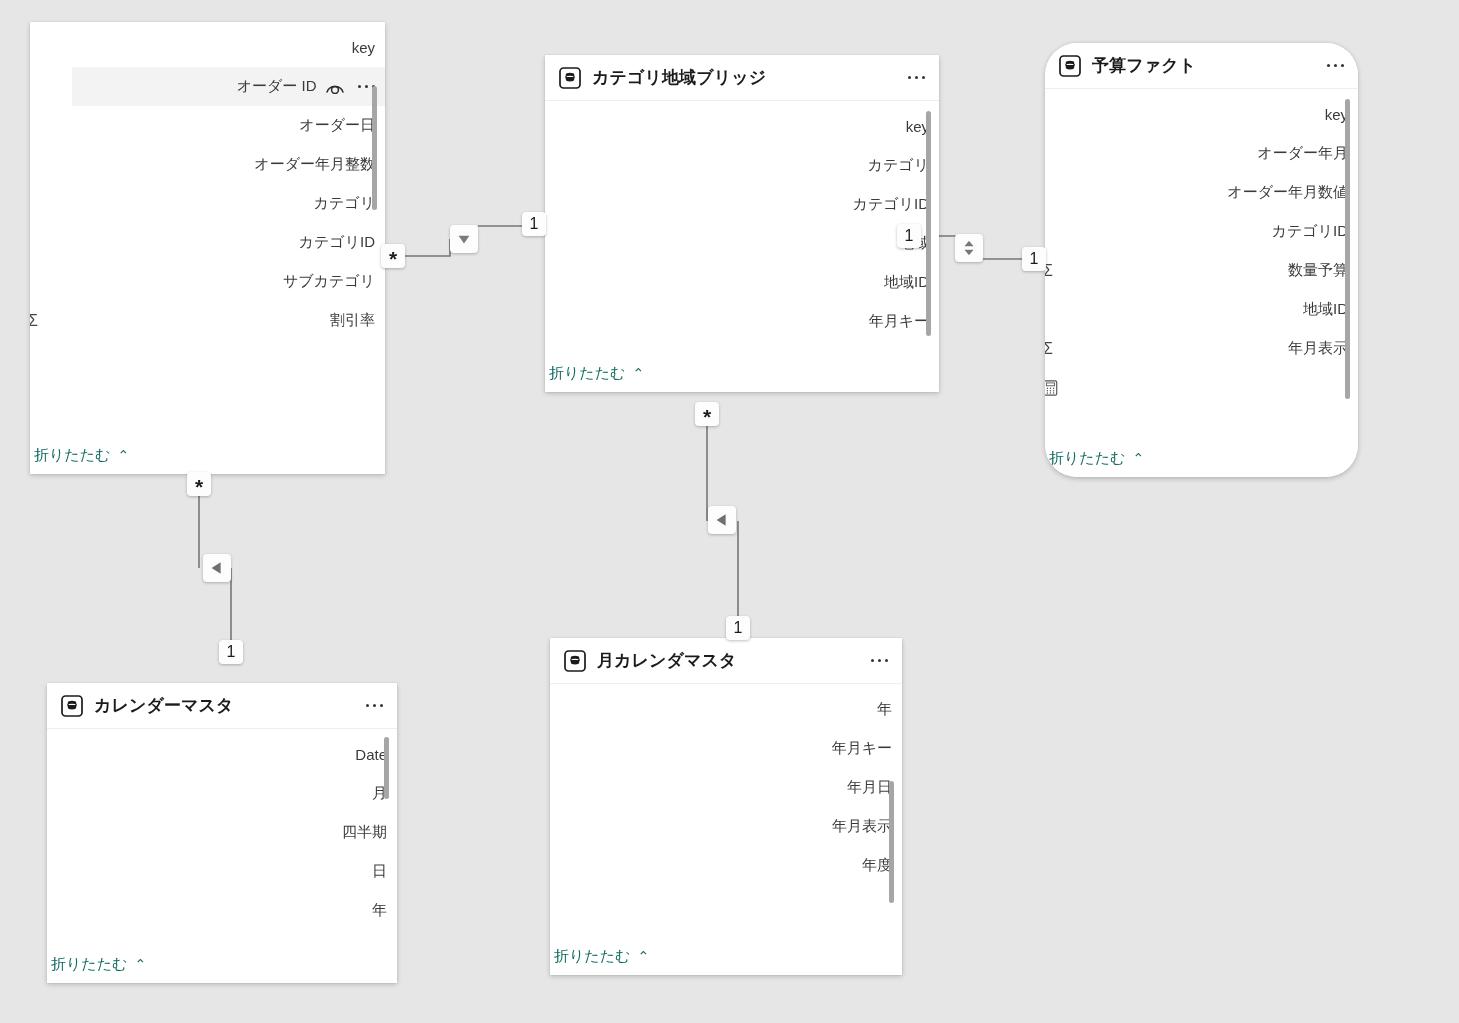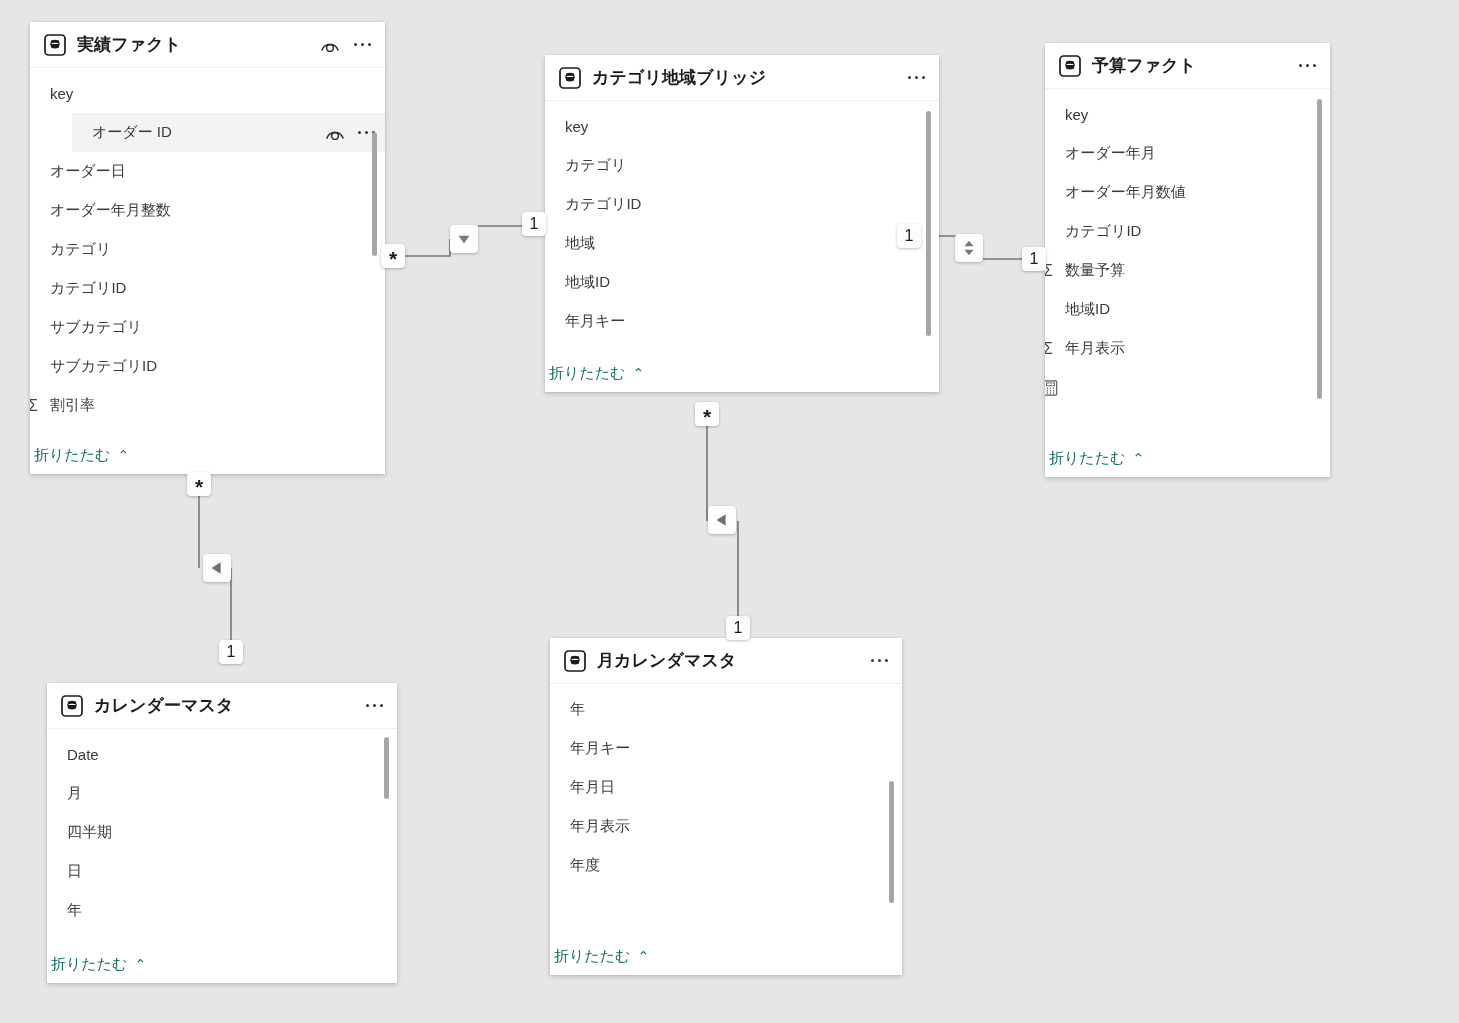--- a/index.html
+++ b/index.html
@@ -129,20 +129,21 @@
     align-items: center;
     justify-content: flex-start;
     font-size: 16px;
     color: #444444;
   }
   .field-icon.blank { width: 20px; }
 
   .field-label {
     flex: 1 1 auto;
     overflow: hidden;
+    text-align: right;
   }
 
   .row-actions {
     display: flex;
     align-items: center;
     gap: 13px;
     flex: 0 0 auto;
     margin-left: 8px;
   }
 
@@ -212,43 +213,20 @@
       <path d="M 199,474 L 199,568"></path>
       <path d="M 231,568 L 231,663"></path>
 
       <path d="M 707,404 L 707,521"></path>
       <path d="M 738,521 L 738,638"></path>
     </g>
   </svg>
 
   <div id="tables-layer">
       <div class="table-card" style="left: 30px; top: 22px; width: 355px; height: 452px;">
-        <div class="card-header">
-          <svg class="db-icon" viewBox="0 0 22 22">
-            <rect x="1" y="1" width="20" height="20" rx="3.5" ry="3.5" fill="#ffffff" stroke="#1b1b1b" stroke-width="1.7"></rect>
-            <ellipse cx="11" cy="7.6" rx="4.2" ry="1.9" fill="#1b1b1b"></ellipse>
-            <rect x="6.8" y="7.6" width="8.4" height="2.4" fill="#1b1b1b"></rect>
-            <ellipse cx="11" cy="10" rx="4.2" ry="1.9" fill="#ffffff" stroke="#1b1b1b" stroke-width="1.1"></ellipse>
-            <path d="M6.8 10 v2.6 a4.2 1.9 0 0 0 8.4 0 v-2.6" fill="#1b1b1b"></path>
-          </svg>
-          <span class="card-title">実績ファクト</span>
-          <span class="hdr-actions">
-            <span class="eye-icon-wrap">
-              <svg class="eye-icon" viewBox="0 0 20 14">
-                <path d="M2 12 A8.6 8.6 0 0 1 18 12" fill="none" stroke="#2b2b2b" stroke-width="1.5" stroke-linecap="round"></path>
-                <circle cx="10" cy="10" r="3.4" fill="none" stroke="#2b2b2b" stroke-width="1.5"></circle>
-              </svg>
-            </span>
-            <span class="ellipsis-icon">
-              <i></i>
-              <i></i>
-              <i></i>
-            </span>
-          </span>
-        </div>
         <div class="field-list">
           <div class="field-row">
             <span class="field-icon blank"></span>
             <span class="field-label">key</span>
           </div>
           <div class="field-row selected">
             <span class="field-icon blank"></span>
             <span class="field-label">オーダー ID</span>
             <span class="row-actions">
               <span class="eye-icon-wrap">
@@ -278,24 +256,20 @@
           </div>
           <div class="field-row">
             <span class="field-icon blank"></span>
             <span class="field-label">カテゴリID</span>
           </div>
           <div class="field-row">
             <span class="field-icon blank"></span>
             <span class="field-label">サブカテゴリ</span>
           </div>
           <div class="field-row">
-            <span class="field-icon blank"></span>
-            <span class="field-label">サブカテゴリID</span>
-          </div>
-          <div class="field-row">
             <span class="field-icon">Σ</span>
             <span class="field-label">割引率</span>
           </div>
           <div class="vscroll" style="top: 64px; height: 124px;"></div>
         </div>
         <div class="collapse-bar">
           <span>折りたたむ</span>
           <span class="chev">⌃</span>
         </div>
       </div>
@@ -342,21 +316,21 @@
             <span class="field-icon blank"></span>
             <span class="field-label">年月キー</span>
           </div>
           <div class="vscroll" style="top: 10px; height: 225px;"></div>
         </div>
         <div class="collapse-bar">
           <span>折りたたむ</span>
           <span class="chev">⌃</span>
         </div>
       </div>
-      <div class="table-card" style="left: 1045px; top: 43px; width: 285px; height: 434px;">
+      <div class="table-card" style="left: 1045px; top: 43px; width: 313px; height: 434px; border-radius: 32px;">
         <div class="card-header">
           <svg class="db-icon" viewBox="0 0 22 22">
             <rect x="1" y="1" width="20" height="20" rx="3.5" ry="3.5" fill="#ffffff" stroke="#1b1b1b" stroke-width="1.7"></rect>
             <ellipse cx="11" cy="7.6" rx="4.2" ry="1.9" fill="#1b1b1b"></ellipse>
             <rect x="6.8" y="7.6" width="8.4" height="2.4" fill="#1b1b1b"></rect>
             <ellipse cx="11" cy="10" rx="4.2" ry="1.9" fill="#ffffff" stroke="#1b1b1b" stroke-width="1.1"></ellipse>
             <path d="M6.8 10 v2.6 a4.2 1.9 0 0 0 8.4 0 v-2.6" fill="#1b1b1b"></path>
           </svg>
           <span class="card-title">予算ファクト</span>
           <span class="hdr-actions">

